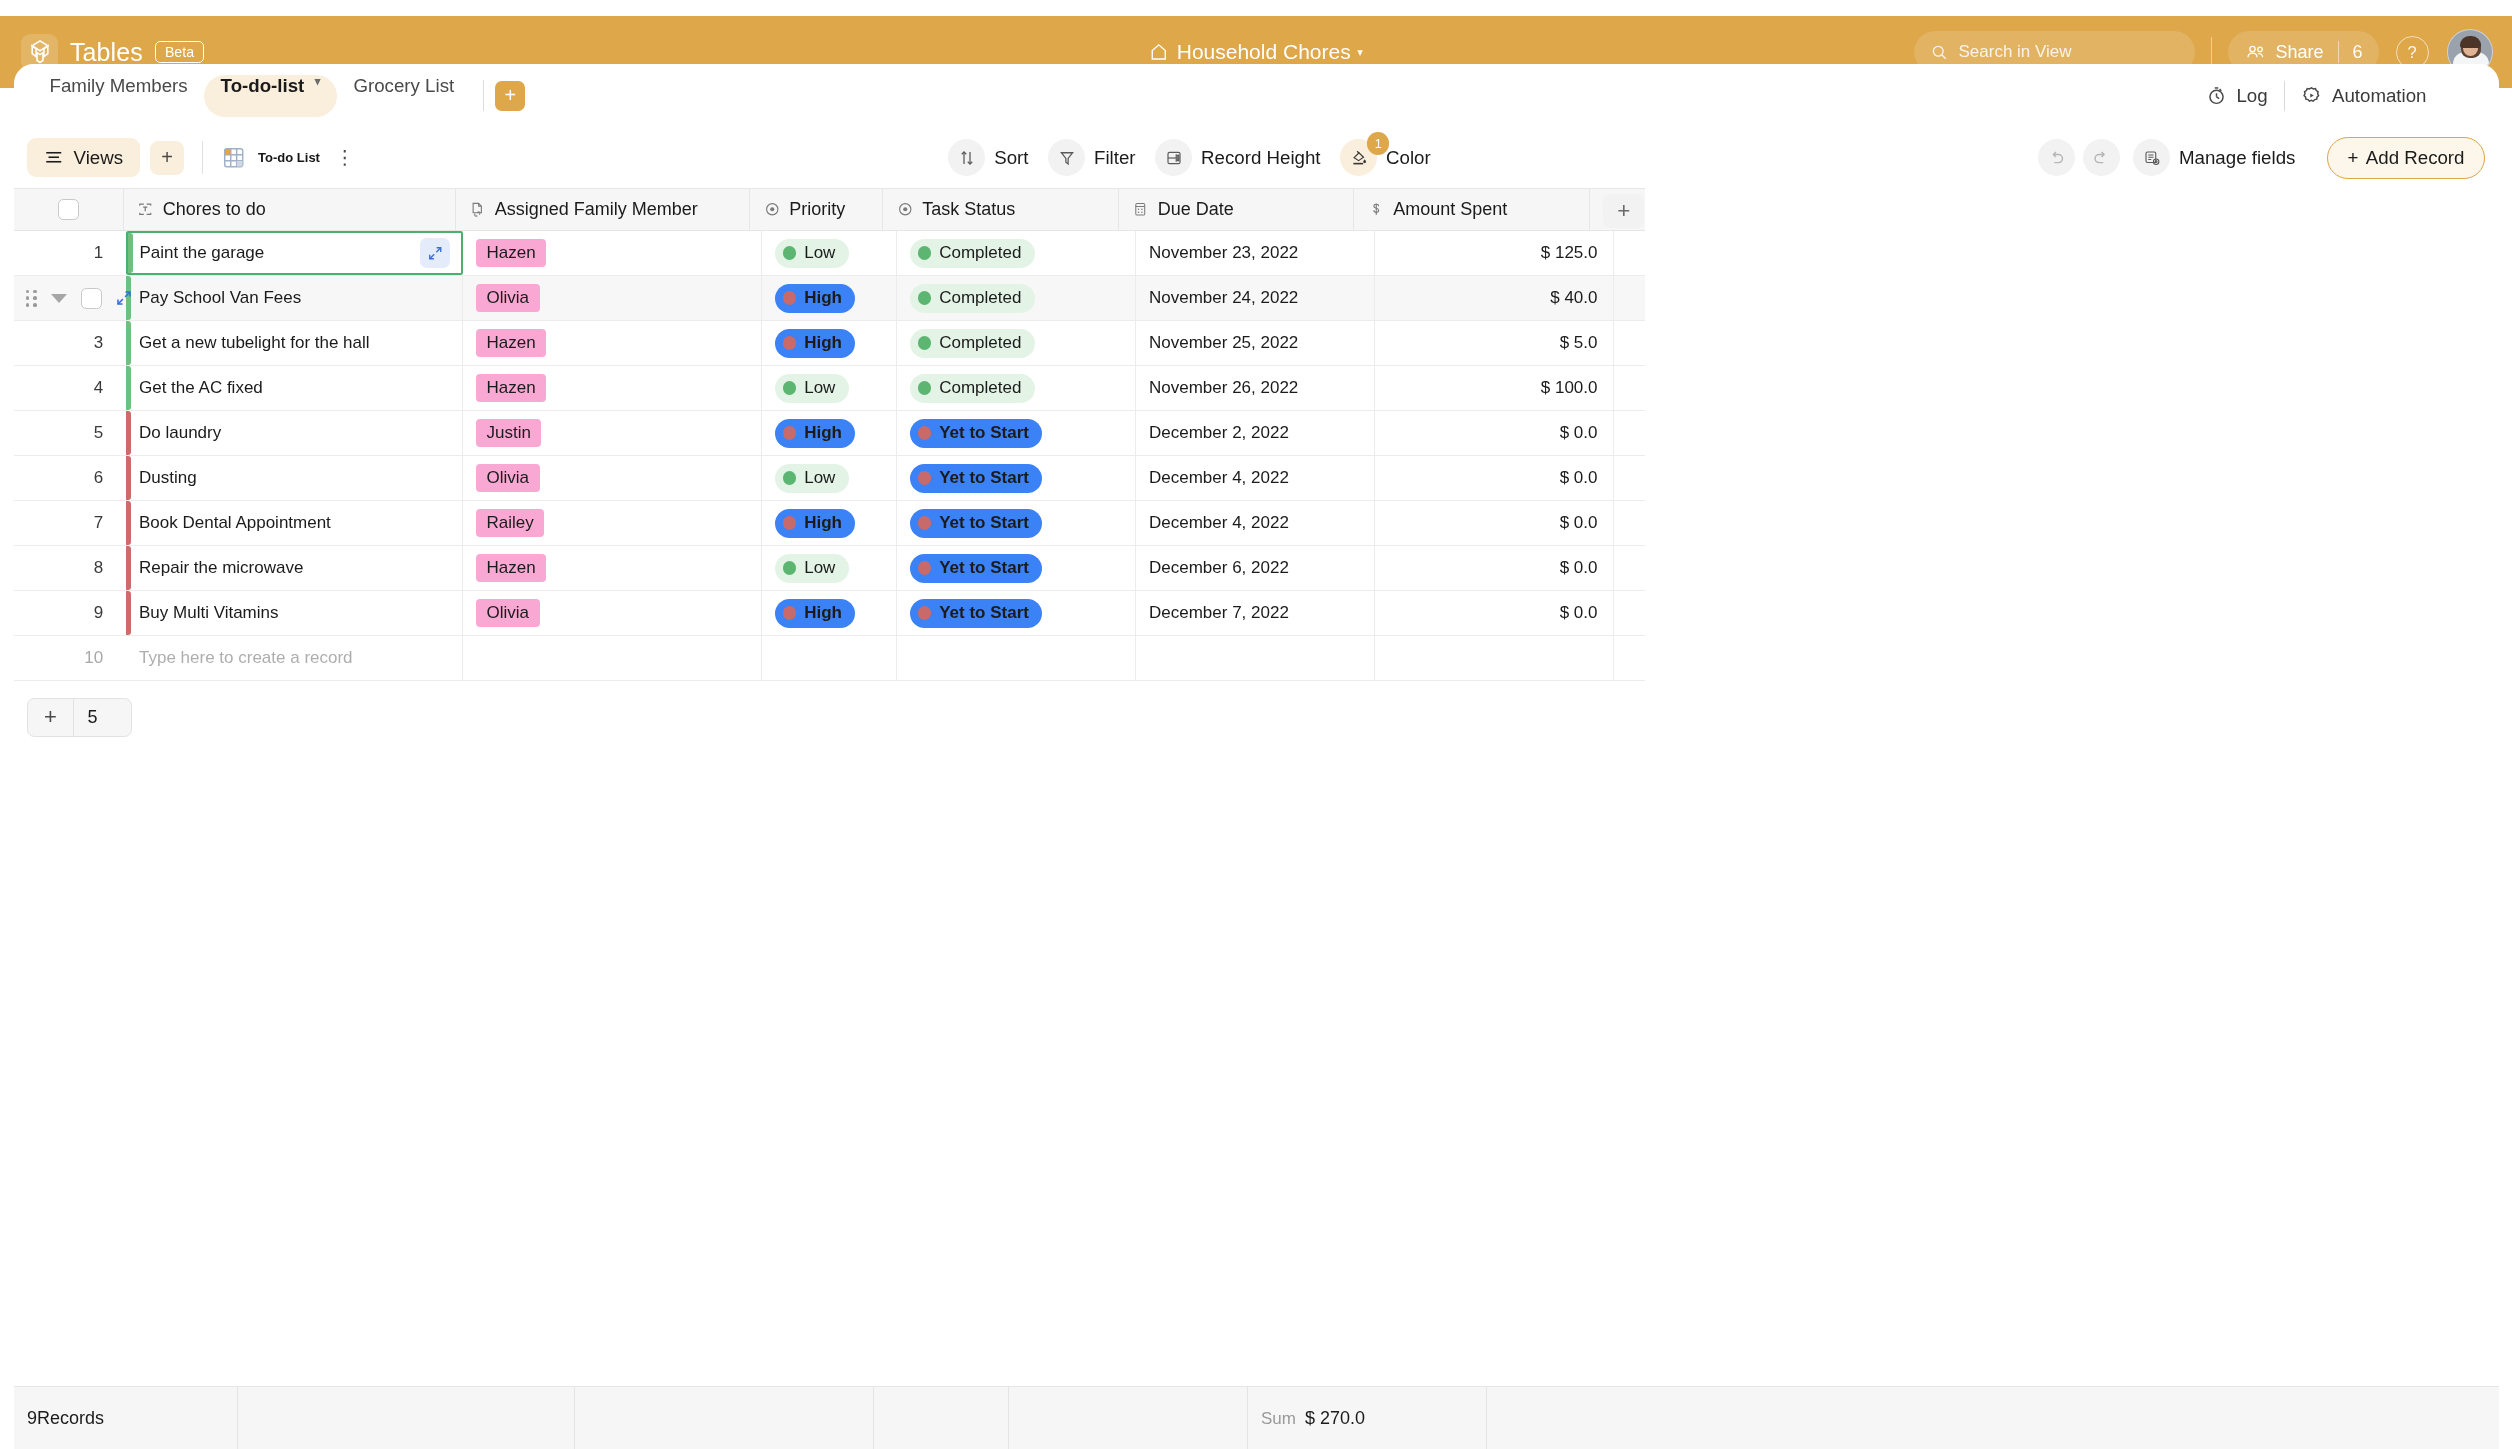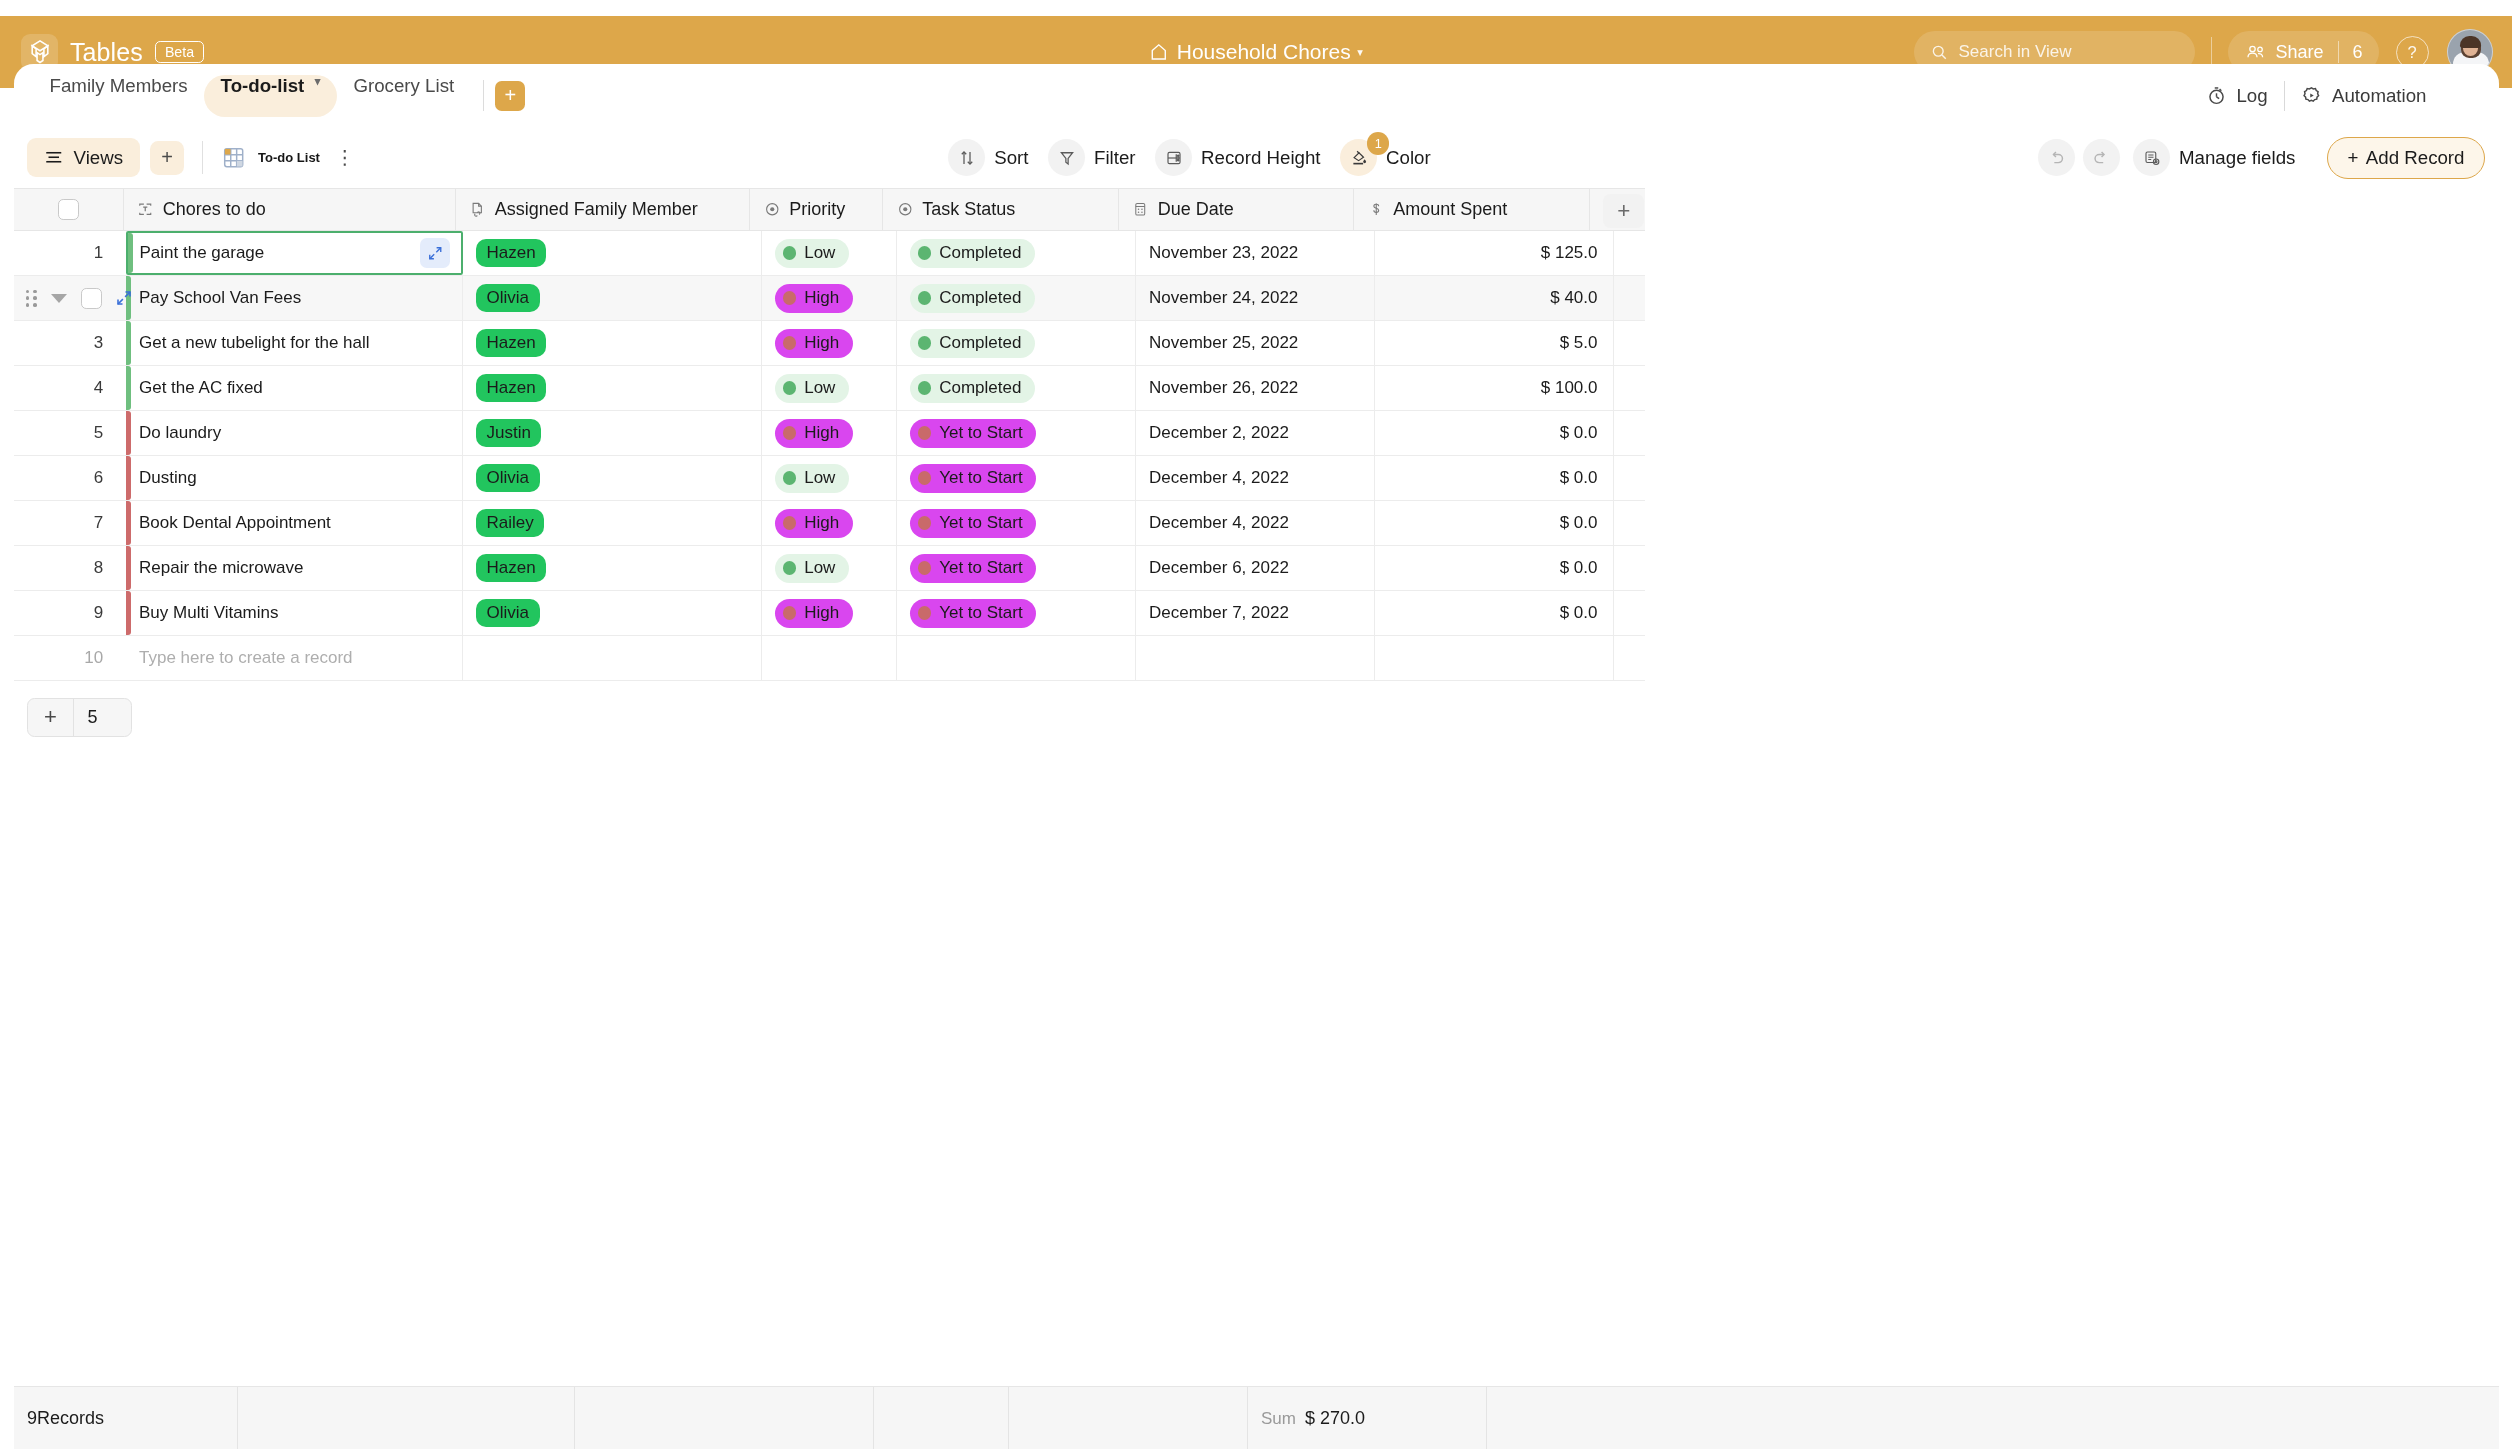--- a/index.html
+++ b/index.html
@@ -199,31 +199,31 @@
 
   .hover-ctrls {
     position: absolute; left: 6px; top: 0; height: 100%;
     display: flex; align-items: center; gap: 13.5px; padding-left: 6px; z-index: 4;
   }
   .dots6 { width: 12px; height: 16.5px; display:grid; grid-template-columns: 1fr 1fr; gap: 3px 3.7px; }
   .dots6 i { width: 3.7px; height: 3.7px; border-radius: 50%; background: #9a9a9a; display:block; }
   .caret-dn { width: 0; height: 0; border-left: 8.2px solid transparent; border-right: 8.2px solid transparent; border-top: 9.7px solid #a6a6a6; }
 
   .chip {
-    background: #22c55e; color: #1b1b1b; border-radius: 10px;
+    background: #f9a8d4; color: #1b1b1b; border-radius: 4px;
     padding: 4.5px 10.5px; font-size: 17px; line-height: 1.15;
   }
   .pill {
     display: inline-flex; align-items: center; gap: 8.2px;
     border-radius: 15px; padding: 4.5px 13.5px 4.5px 7.5px; font-size: 17px; color: #1b1b1b;
   }
   .pill .dot { width: 13.5px; height: 13.5px; border-radius: 50%; }
   .pill.green { background: #e3f4e6; }
   .pill.green .dot { background: #5cb571; }
-  .pill.red { background: #d946ef; }
+  .pill.red { background: #3b82f6; font-weight: bold; }
   .pill.red .dot { background: #c96a6a; }
 
   .addrow { display: flex; height: 45px; border-bottom: 0.7px solid #ececec; }
   .addrow .gc.num { color: #a8a8a8; }
   .addrow .placeholder { color: #aeaeae; font-size: 17px; }
 
   .addn-btn {
     margin: 16.5px 0 0 13.5px; display: inline-flex; align-items: stretch;
     border: 0.7px solid #e2e2e2; border-radius: 7.5px; overflow: hidden; background: #f6f6f6;
     height: 39px; width: 105px;

